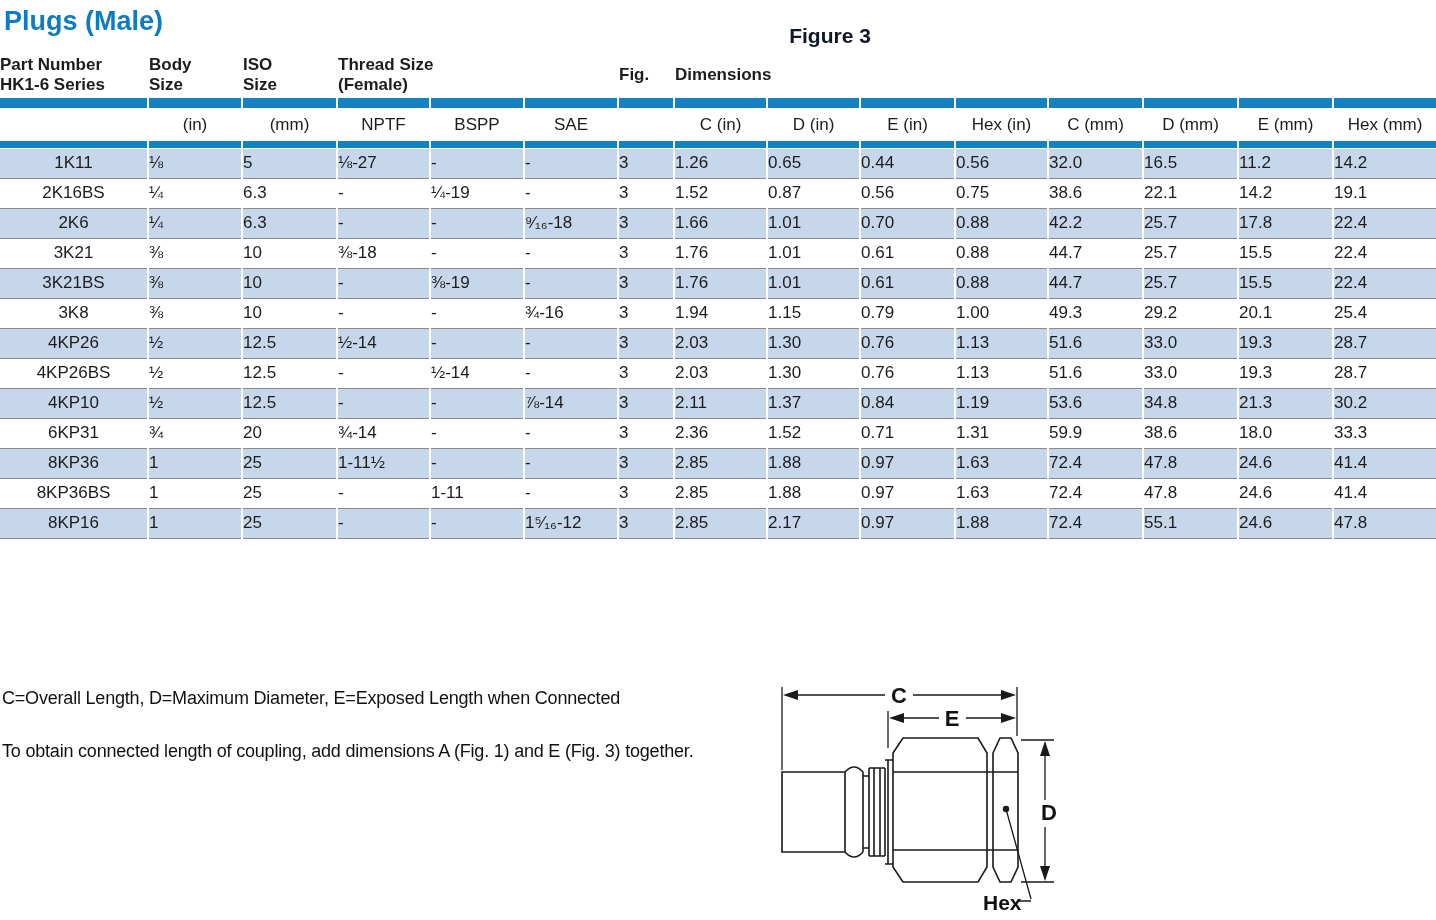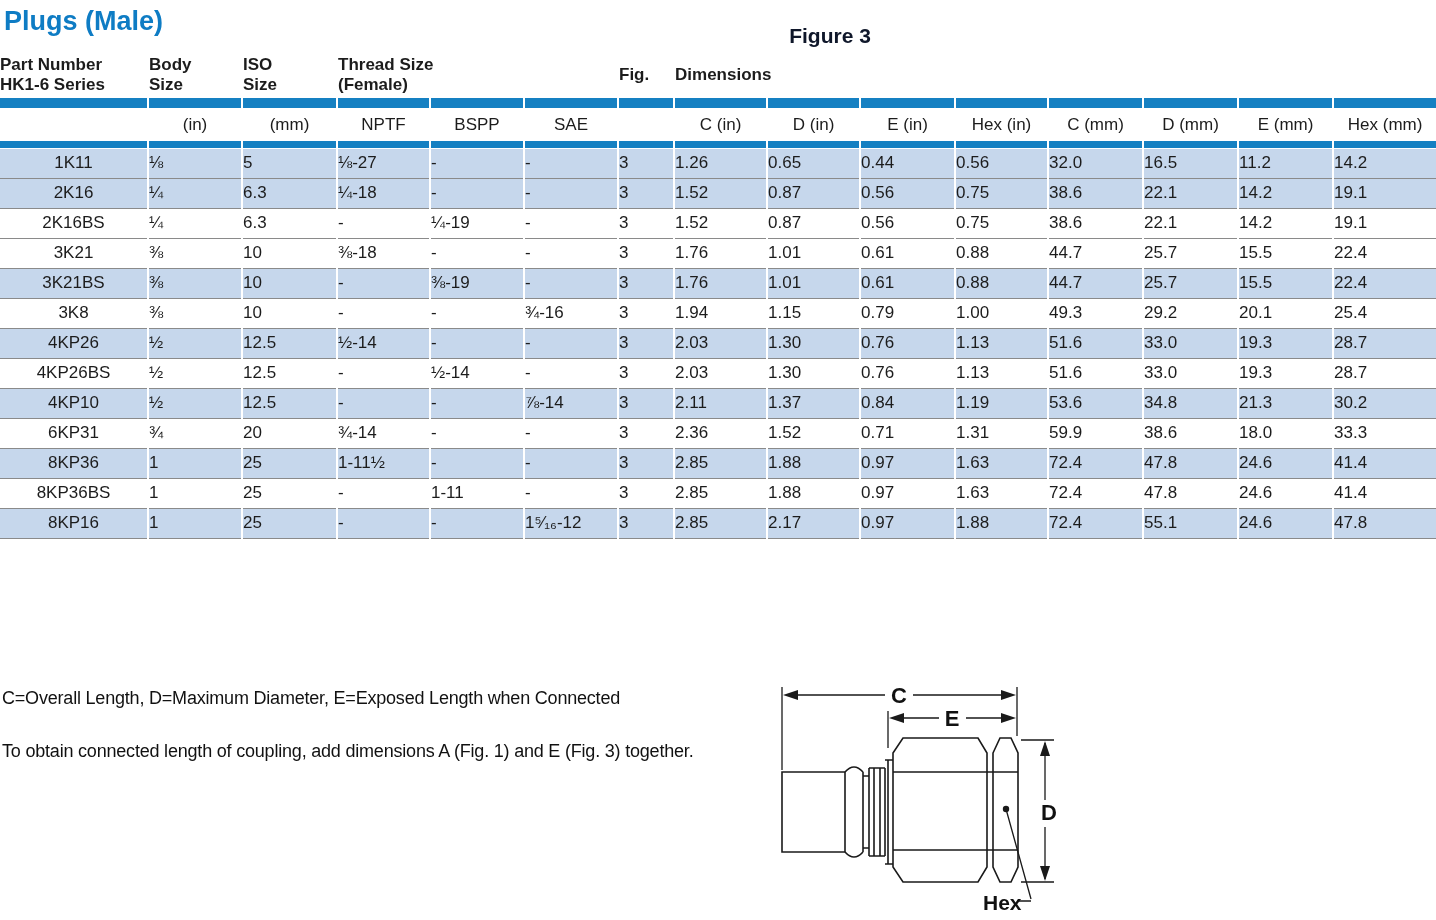--- a/index.html
+++ b/index.html
@@ -161,53 +161,53 @@
           <td class="col7">3</td>
           <td class="col8">1.26</td>
           <td class="col9">0.65</td>
           <td class="col10">0.44</td>
           <td class="col11">0.56</td>
           <td class="col12">32.0</td>
           <td class="col13">16.5</td>
           <td class="col14">11.2</td>
           <td class="col15">14.2</td>
         </tr>
-        <tr class="row-blue">
-          <td class="col1">2K16</td>
+        <tr class="row-white">
+          <td class="col1">2K16BS</td>
           <td class="col2">¼</td>
           <td class="col3">6.3</td>
-          <td class="col4">¼-18</td>
-          <td class="col5">-</td>
+          <td class="col4">-</td>
+          <td class="col5">¼-19</td>
           <td class="col6">-</td>
           <td class="col7">3</td>
           <td class="col8">1.52</td>
           <td class="col9">0.87</td>
           <td class="col10">0.56</td>
           <td class="col11">0.75</td>
           <td class="col12">38.6</td>
           <td class="col13">22.1</td>
           <td class="col14">14.2</td>
           <td class="col15">19.1</td>
         </tr>
-        <tr class="row-white">
-          <td class="col1">2K16BS</td>
+        <tr class="row-blue">
+          <td class="col1">2K6</td>
           <td class="col2">¼</td>
           <td class="col3">6.3</td>
           <td class="col4">-</td>
-          <td class="col5">¼-19</td>
-          <td class="col6">-</td>
-          <td class="col7">3</td>
-          <td class="col8">1.52</td>
-          <td class="col9">0.87</td>
-          <td class="col10">0.56</td>
-          <td class="col11">0.75</td>
-          <td class="col12">38.6</td>
-          <td class="col13">22.1</td>
-          <td class="col14">14.2</td>
-          <td class="col15">19.1</td>
+          <td class="col5">-</td>
+          <td class="col6">⁹⁄₁₆-18</td>
+          <td class="col7">3</td>
+          <td class="col8">1.66</td>
+          <td class="col9">1.01</td>
+          <td class="col10">0.70</td>
+          <td class="col11">0.88</td>
+          <td class="col12">42.2</td>
+          <td class="col13">25.7</td>
+          <td class="col14">17.8</td>
+          <td class="col15">22.4</td>
         </tr>
         <tr class="row-white">
           <td class="col1">3K21</td>
           <td class="col2">⅜</td>
           <td class="col3">10</td>
           <td class="col4">⅜-18</td>
           <td class="col5">-</td>
           <td class="col6">-</td>
           <td class="col7">3</td>
           <td class="col8">1.76</td>

